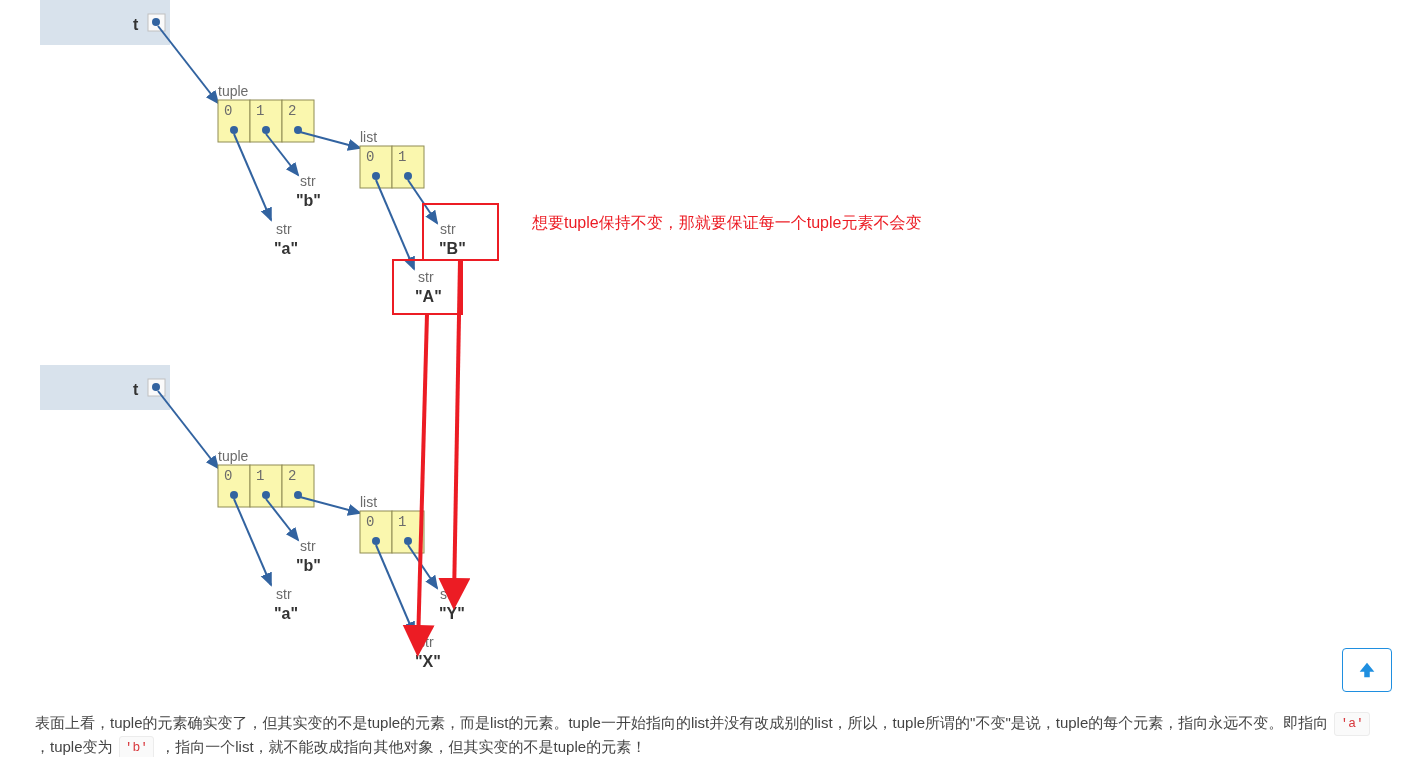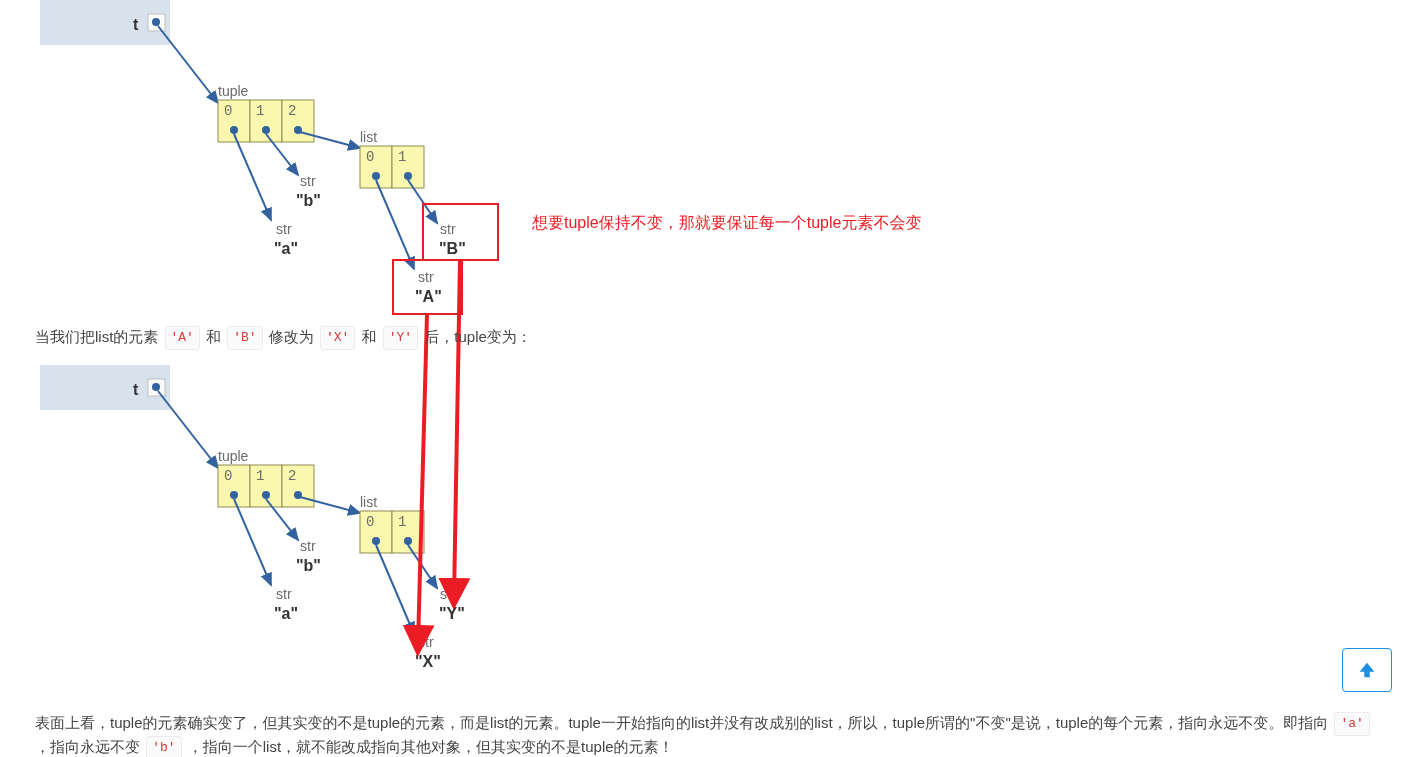--- a/index.html
+++ b/index.html
@@ -134,36 +134,25 @@
       <text x="440" y="234" class="lbl">str</text>
       <text x="439" y="254" class="val">"Y"</text>
       <text x="418" y="282" class="lbl">str</text>
       <text x="415" y="302" class="val">"X"</text>
     </g>
 
     <line x1="427" y1="314" x2="418" y2="645" class="redline"></line>
     <line x1="460" y1="260" x2="454" y2="598" class="redline"></line>
   </svg>
 
-  <div class="para" style="left:35px;top:326px;width:1340px;">
-    <span>当我们把list的元素</span>
-    <code class="inline">'A'</code>
-    <span>和</span>
-    <code class="inline">'B'</code>
-    <span>修改为</span>
-    <code class="inline">'X'</code>
-    <span>和</span>
-    <code class="inline">'Y'</code>
-    <span>后，tuple变为：</span>
-  </div>
 
   <div class="para" style="left:35px;top:712px;width:1345px;">
     <span>表面上看，tuple的元素确实变了，但其实变的不是tuple的元素，而是list的元素。tuple一开始指向的list并没有改成别的list，所以，tuple所谓的"不变"是说，tuple的每个元素，指向永远不变。即指向</span>
     <code class="inline">'a'</code>
-    <span>，指向永远不变</span>
+    <span>，tuple变为</span>
     <code class="inline">'b'</code>
     <span>，指向一个list，就不能改成指向其他对象，但其实变的不是tuple的元素！</span>
   </div>
 
   <div class="scrollTop" style="right:15px;top:648px;">
     <svg width="22" height="22" viewBox="0 0 24 24">
       <path d="M12 4 L4 14 H9 V20 H15 V14 H20 Z" fill="#1f8fe0"></path>
     </svg>
   </div>
 

